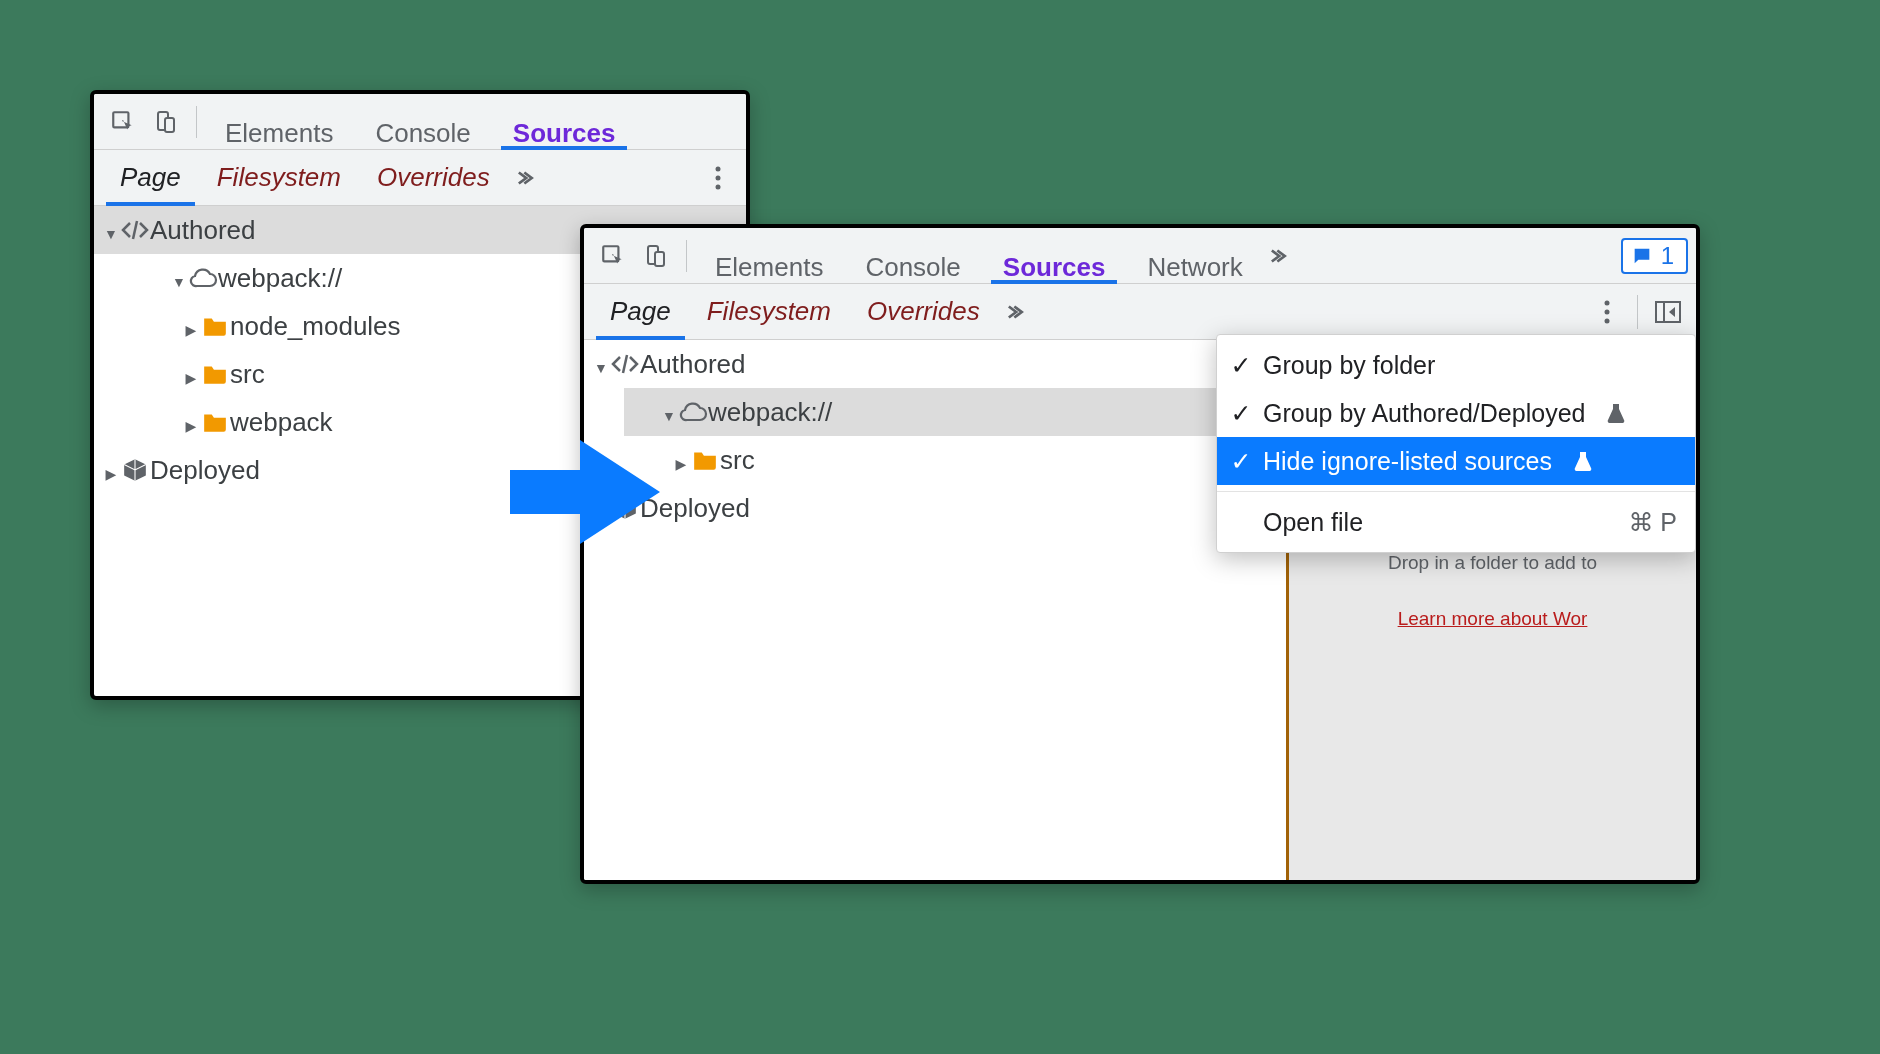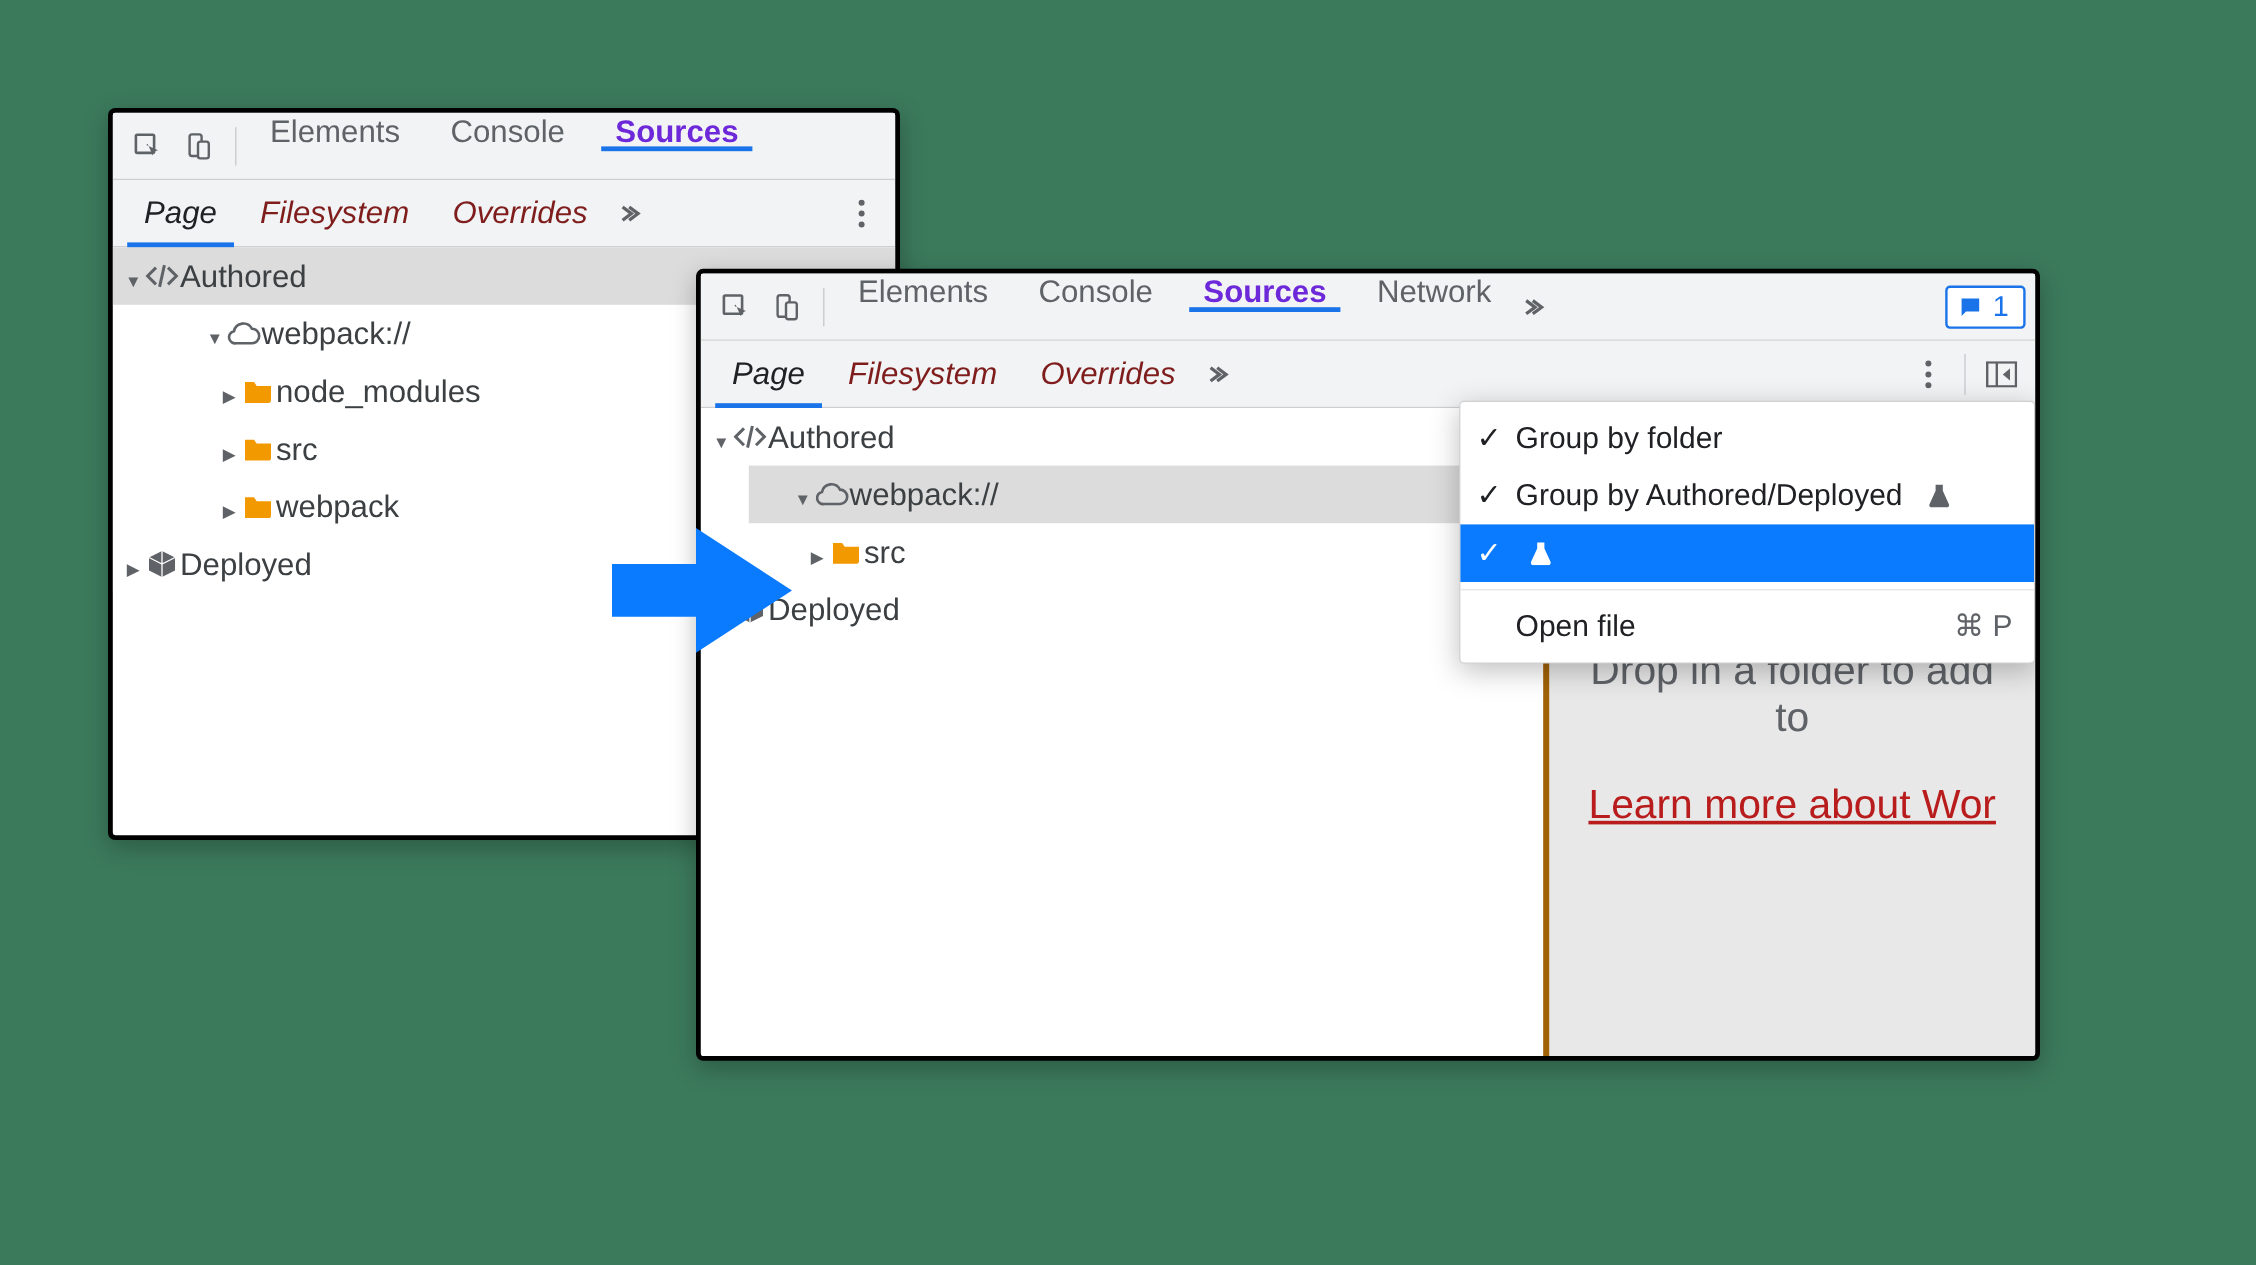--- a/index.html
+++ b/index.html
@@ -34,21 +34,21 @@
   }
   .toolbar .ico-btn {
     width: 42px; height: 42px;
     display: flex; align-items: center; justify-content: center;
     color: #5f6368;
   }
   .toolbar .vsep {
     width: 1px; height: 32px; background: #c3c6c8;
     margin: 0 10px;
   }
-  .tabs-main { display: flex; align-items: flex-start; height: 100%; gap: 6px; }
+  .tabs-main { display: flex; align-items: flex-end; height: 100%; gap: 6px; }
   .tab-main {
     display: flex; align-items: center;
     padding: 0 18px;
     color: #5f6368;
     cursor: pointer;
     position: relative;
   }
   .tab-main.active { color: #6d28d9; font-weight: 700; }
   .tab-main.active::after {
     content: ""; position: absolute; left: 6px; right: 6px; bottom: -1px;
@@ -123,26 +123,26 @@
     height: 48px; padding: 0 18px 0 12px; gap: 10px;
   }
   .ctx-item .check { width: 24px; text-align:center; }
   .ctx-item .shortcut { margin-left:auto; color:#5f6368; }
   .ctx-item.selected { background:#0a7bff; color:#fff; }
   .ctx-item.selected .check { color:#fff; }
   .ctx-sep { height:1px; background:#e3e3e3; margin:6px 0; }
 
   
   .empty-area {
-    position: absolute; right:0; top:112px; bottom:0; width:410px;
+    position: absolute; right:0; top:124px; bottom:0; width:410px;
     background: #e8e8e8;
-    border-left: 5px solid #a16207;
+    border-left: 3px solid #a16207;
     padding: 200px 20px 0 20px;
     text-align: center;
-    font-size: 34px; color:#5f6368;
+    font-size: 19px; color:#5f6368;
   }
   .empty-area a { color:#b91c1c; text-decoration: underline; }
 
   
   .big-arrow {
     position:absolute; left:500px; top:432px; z-index:5;
   }
 </style>
 </head>
 <body>
@@ -379,20 +379,21 @@
       <span class="check">✓</span>
       <span>Group by Authored/Deployed</span>
       <span class="ico" style="margin-left:6px;">
         <svg width="18" height="20" viewBox="0 0 18 20" fill="#5f6368">
             <path d="M6 1h6v5l5 11a2 2 0 0 1-2 3H3a2 2 0 0 1-2-3l5-11V1z"></path>
           </svg>
       </span>
     </div>
     <div class="ctx-item selected">
       <span class="check">✓</span>
+      <span>Hide ignore-listed sources</span>
       <span class="ico" style="margin-left:6px;">
         <svg width="18" height="20" viewBox="0 0 18 20" fill="#ffffff">
             <path d="M6 1h6v5l5 11a2 2 0 0 1-2 3H3a2 2 0 0 1-2-3l5-11V1z"></path>
           </svg>
       </span>
     </div>
     <div class="ctx-sep"></div>
     <div class="ctx-item">
       <span class="check"></span>
       <span>Open file</span>

